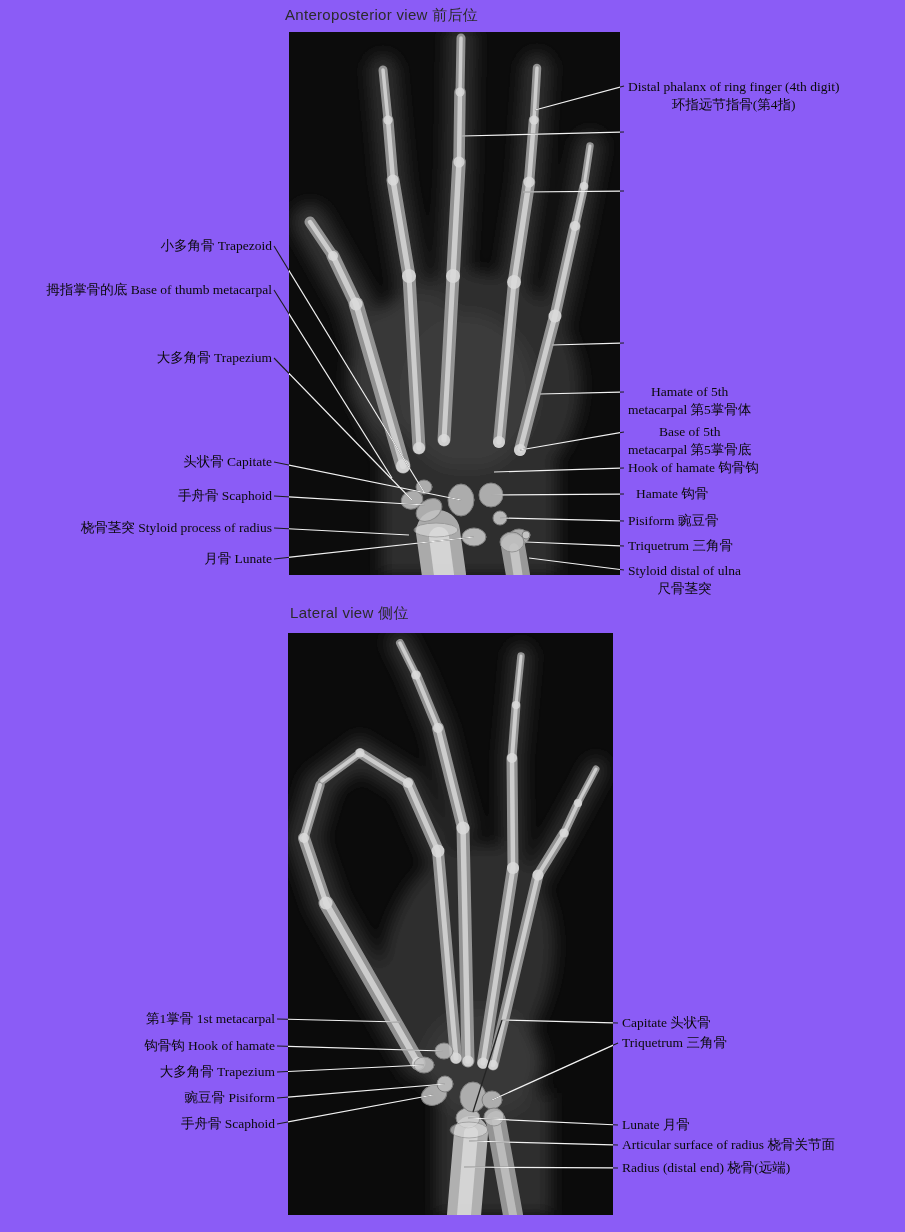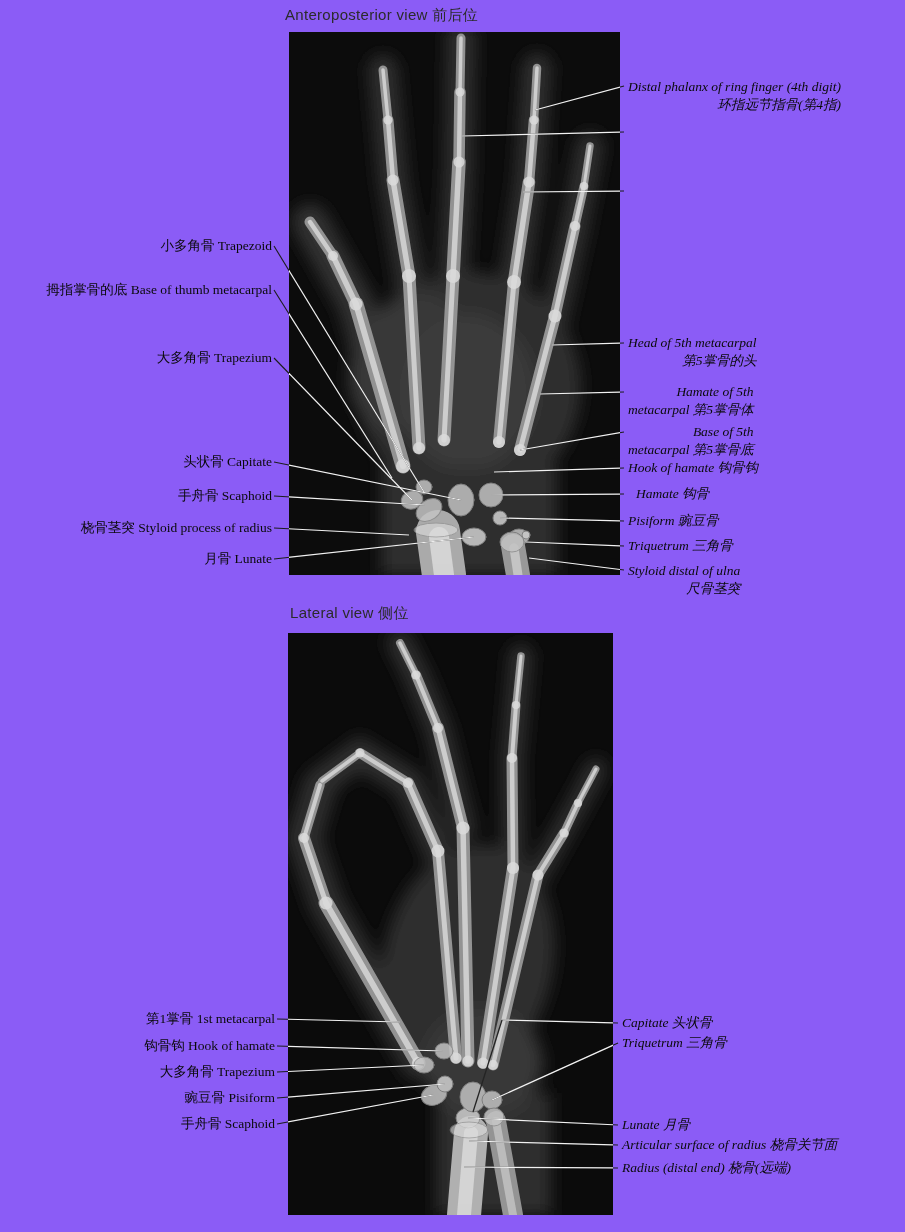--- a/index.html
+++ b/index.html
@@ -3,21 +3,21 @@
 <meta charset="utf-8">
 <style>
   html,body{margin:0;padding:0;background:#888;}
   .page{position:relative;width:905px;height:1232px;background:#8b5cf6;overflow:hidden;
         font-family:"Liberation Serif","DejaVu Serif",serif;}
   .view-title{position:absolute;font-family:"Liberation Sans","DejaVu Sans",sans-serif;
         font-size:15px;line-height:20px;color:#2b2b2b;letter-spacing:.3px;}
   .xray{position:absolute;display:block;}
   .lbl{position:absolute;font-size:13.5px;line-height:18px;color:#0a0a0a;white-space:nowrap;}
   .lbl span{display:block;}
-  .lbl.right-col{text-align:right;font-style:italic;}
+  .lbl.right-col{text-align:center;}
   .lbl.left-col{text-align:right;}
   .overlay{position:absolute;left:0;top:0;width:905px;height:1232px;pointer-events:none;}
   .watermark{position:absolute;left:694px;top:1238px;
         font-family:"Liberation Sans","DejaVu Sans",sans-serif;
         font-size:22px;font-weight:700;letter-spacing:2px;color:#fbfbfb;
         text-shadow:2px 3px 0 rgba(72,72,72,.92), -1px -1px 1px rgba(160,160,160,.55), 0 0 2px rgba(110,110,110,.4);}
 </style>
 </head>
 <body>
 
@@ -150,24 +150,20 @@
   <div class="lbl left-col" style="right:633px;top:519px;">
       <span>桡骨茎突 Styloid process of radius</span>
     </div>
   <div class="lbl left-col" style="right:633px;top:550px;">
       <span>月骨 Lunate</span>
     </div>
 
   <div class="lbl right-col" style="left:628px;top:78px;">
     <span>Distal phalanx of ring finger (4th digit)</span>
       <span>环指远节指骨(第4指)</span>
-    </div>
-  <div class="lbl right-col" style="left:628px;top:334px;">
-    <span>Head of 5th metacarpal</span>
-      <span>第5掌骨的头</span>
     </div>
   <div class="lbl right-col" style="left:628px;top:383px;">
     <span>Hamate of 5th</span>
       <span>metacarpal 第5掌骨体</span>
     </div>
   <div class="lbl right-col" style="left:628px;top:423px;">
     <span>Base of 5th</span>
       <span>metacarpal 第5掌骨底</span>
     </div>
   <div class="lbl right-col" style="left:628px;top:459px;">

